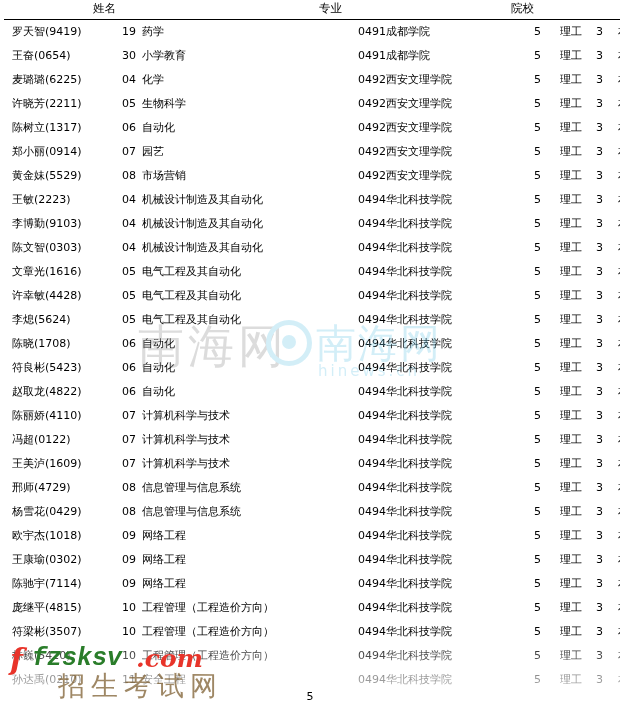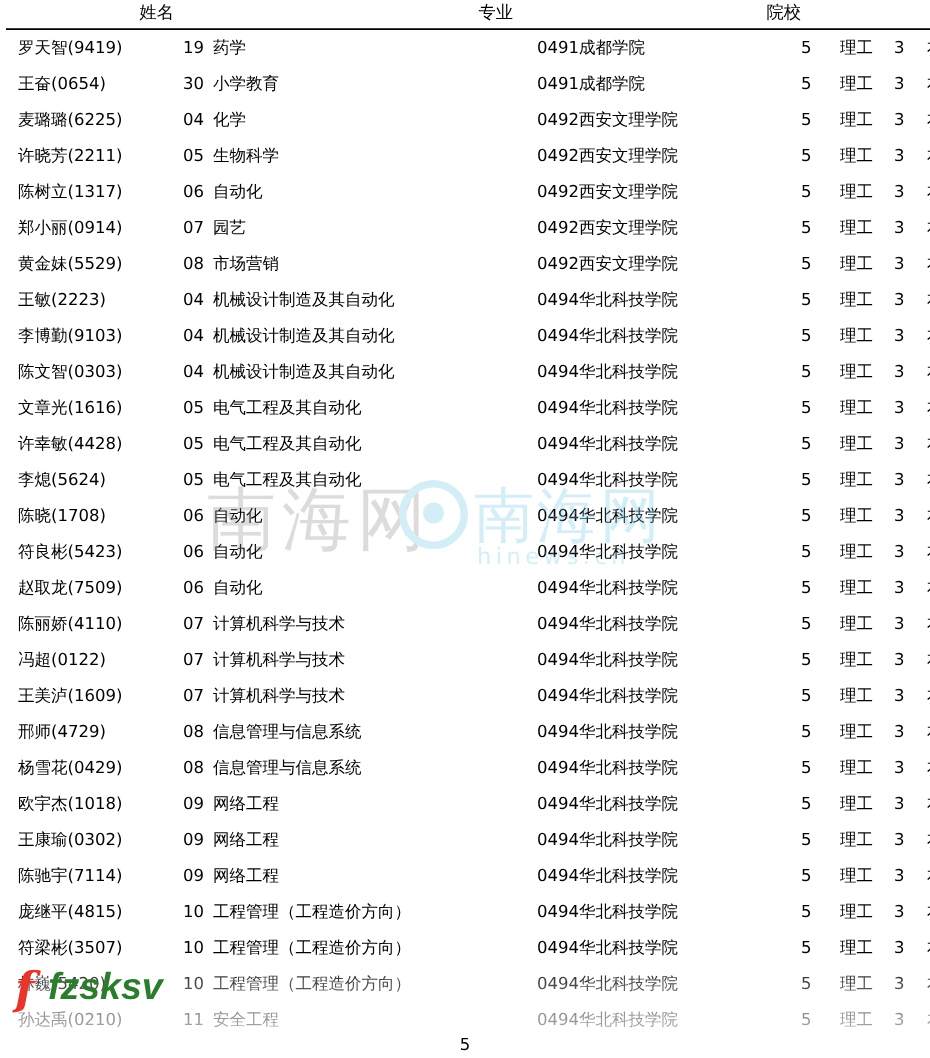--- a/index.html
+++ b/index.html
@@ -154,21 +154,21 @@
     color: #e8342a;
     font-family: "DejaVu Serif", "Liberation Serif", serif;
   }
   .wm-logo .lg-rest {
     position: absolute;
     left: 22px; top: 2px;
     font-size: 25px;
     font-weight: bold;
     font-style: italic;
     color: #2a7d2a;
-    font-family: Liberation Sans, sans-serif;
+    font-family: Liberation Mono, monospace;
   }
   .wm-logo .lg-dot {
     position: absolute;
     left: 126px; top: 2px;
     font-size: 25px;
     font-weight: bold;
     font-style: italic;
     color: #e8342a;
     font-family: "DejaVu Serif", "Liberation Serif", serif;
   }
@@ -373,21 +373,21 @@
           <td class="c-code">06</td>
           <td class="c-major">自动化</td>
           <td class="c-scode">0494</td>
           <td class="c-school">华北科技学院</td>
           <td class="c-k1">5</td>
           <td class="c-ke">理工</td>
           <td class="c-k2">3</td>
           <td class="c-batch">本科第二批</td>
         </tr>
         <tr>
-          <td class="c-name">赵取龙(7509)</td>
+          <td class="c-name">赵取龙(4822)</td>
           <td class="c-code">06</td>
           <td class="c-major">自动化</td>
           <td class="c-scode">0494</td>
           <td class="c-school">华北科技学院</td>
           <td class="c-k1">5</td>
           <td class="c-ke">理工</td>
           <td class="c-k2">3</td>
           <td class="c-batch">本科第二批</td>
         </tr>
         <tr>
@@ -530,17 +530,19 @@
     <div class="wm-circle"></div>
     <div class="wm-big2">南海网</div>
     <div class="wm-sub">hinews.cn</div>
   </div>
 
   <div class="wm-fade"></div>
 
   <div class="wm wm-logo">
     <div class="lg-f">f</div>
     <div class="lg-rest">fzsksv</div>
+    <div class="lg-dot">.com</div>
   </div>
 
+  <div class="wm wm-brush">招生考试网</div>
 
   <div class="page-num">5</div>
 </div>
 
 </body></html>

